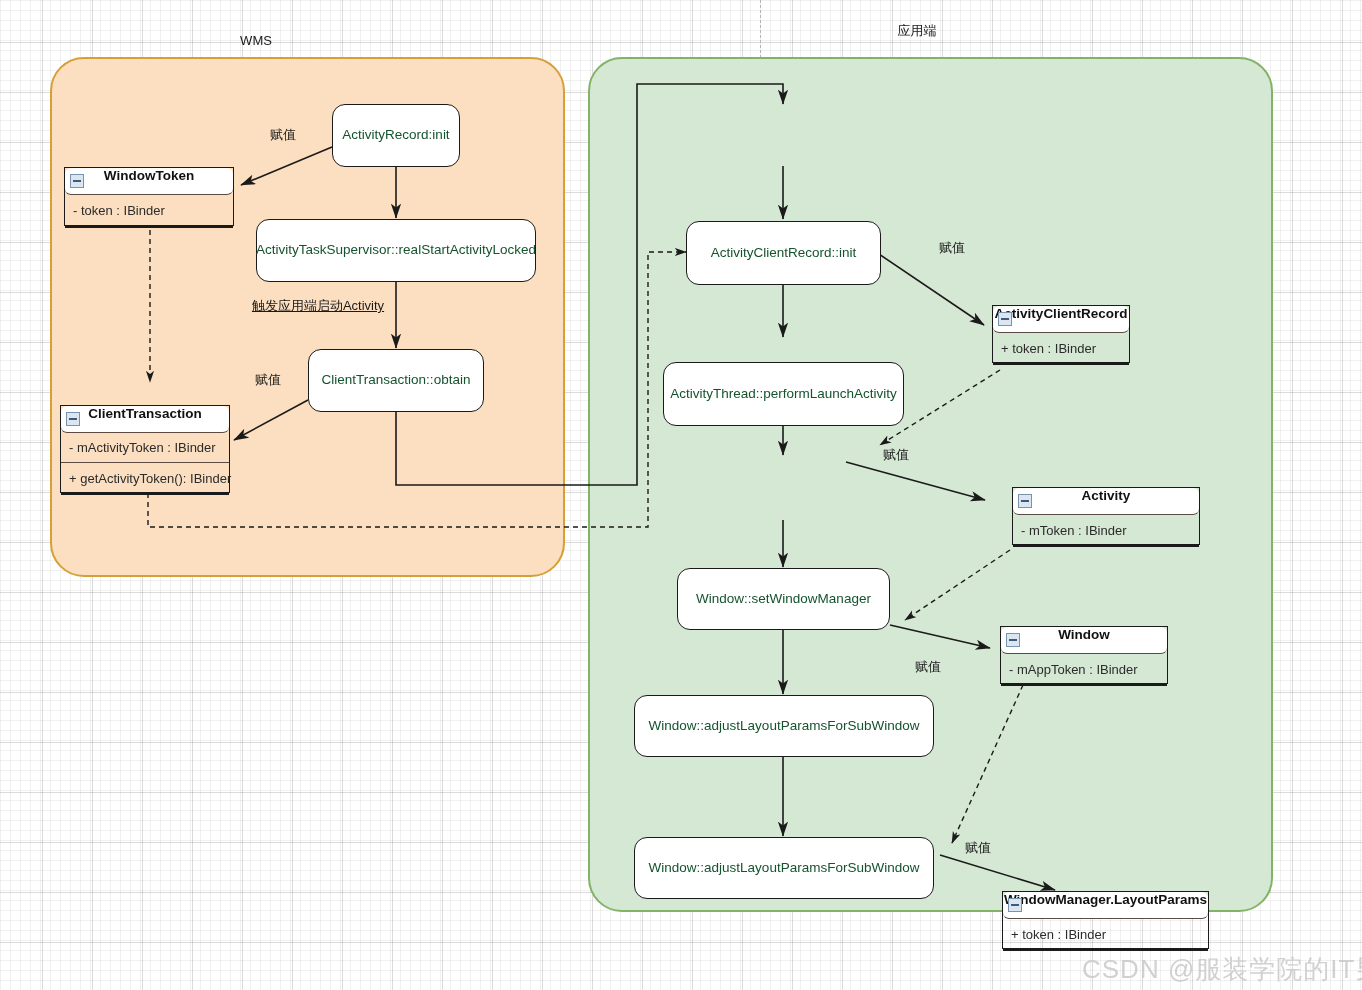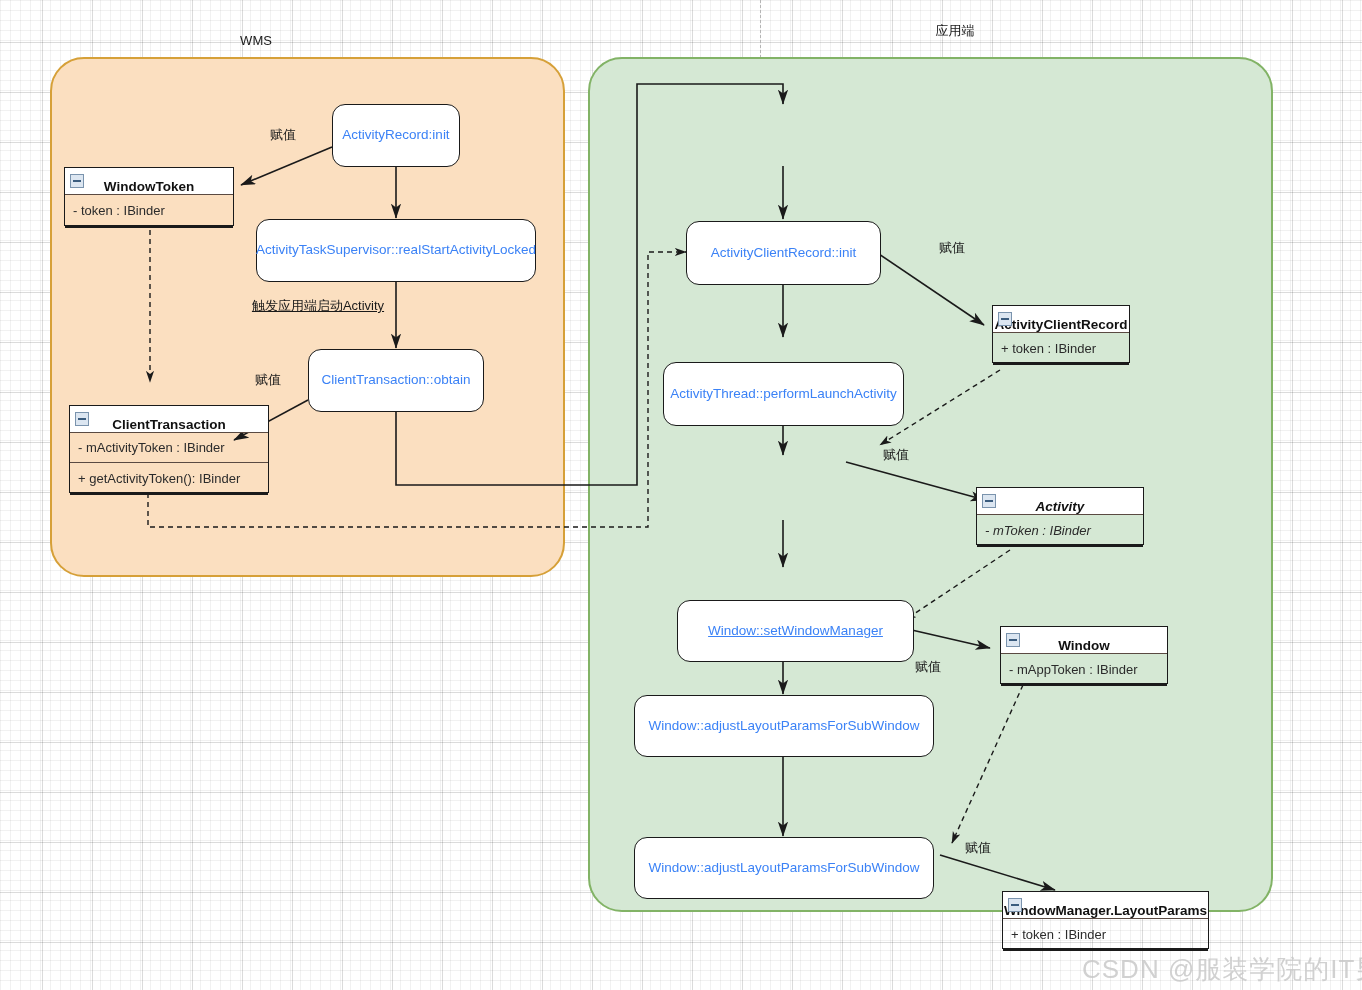--- a/index.html
+++ b/index.html
@@ -32,33 +32,33 @@
   .group.app{background:#d5e8d4;border:2px solid #82b366;}
   .group-label{
     position:absolute;font-size:13px;color:#1a1a1a;white-space:nowrap;
     transform:translateX(-50%);
   }
   
   .node{
     position:absolute;box-sizing:border-box;
     background:#ffffff;border:1.6px solid #1a1a1a;border-radius:13px;
     display:flex;align-items:center;justify-content:center;
-    font-size:13.5px;color:#3b82f6;text-align:center;
+    font-size:13.5px;color:#14532d;text-align:center;
     padding:8px 8px;line-height:1.2;
   }
   
   .uml{
     position:absolute;box-sizing:border-box;
     border:1.6px solid #1a1a1a;background:transparent;
     box-shadow:0 3px 0 -1px #1a1a1a;
   }
   .uml .uml-title{
     position:relative;background:#ffffff;border-bottom:1.6px solid #5a4a42;
-    height:26px;display:flex;align-items:flex-end;justify-content:center;
-    font-size:13.5px;font-weight:bold;color:#111;white-space:nowrap;
+    height:26px;display:flex;align-items:flex-start;justify-content:center;
+    font-size:13.5px;font-weight:bold;color:#111;white-space:nowrap;border-radius:6px;
   }
   .uml .uml-row{
     background:transparent;height:30px;display:flex;align-items:center;
     padding-left:8px;font-size:13px;color:#2b2b2b;white-space:nowrap;
     border-bottom:1.6px solid #5a4a42;box-sizing:border-box;
   }
   .uml .uml-row.last{border-bottom:none;text-align:right;}
   .uml.sep .uml-row.mid{border-bottom:1.6px solid #5a4a42;}
   .collapse-icon{
     position:absolute;left:5px;top:50%;transform:translateY(-50%);
@@ -85,21 +85,21 @@
 <body>
 
 <div id="canvas">
 
   <div class="pagebreak" style="left:760px;height:58px;"></div>
 
   <div class="group wms" style="left:50px;top:57px;width:515px;height:520px;"></div>
   <div class="group app" style="left:588px;top:57px;width:685px;height:855px;"></div>
 
   <div class="group-label" style="left:256px;top:33px;">WMS</div>
-  <div class="group-label" style="left:917px;top:22px;margin-left:38px;">应用端</div>
+  <div class="group-label" style="left:917px;top:22px;">应用端</div>
 
   <svg class="wires">
     <defs>
       <marker id="arrow" markerWidth="10" markerHeight="10" refX="9" refY="3.2" orient="auto" markerUnits="strokeWidth">
         <path d="M0,0 L9.5,3.2 L0,6.4 L2.4,3.2 z" fill="#1a1a1a"></path>
       </marker>
       <marker id="arrowsm" markerWidth="9" markerHeight="9" refX="8" refY="2.9" orient="auto" markerUnits="strokeWidth">
         <path d="M0,0 L8.5,2.9 L0,5.8 L2.2,2.9 z" fill="#1a1a1a"></path>
       </marker>
     </defs>
@@ -150,44 +150,44 @@
   <div class="node" style="left:308px;top:349px;width:176px;height:63px;">ClientTransaction::obtain</div>
 
   <div class="uml" style="left:64px;top:167px;width:170px;height:59px;">
     <div class="uml-title">
       <span class="collapse-icon"></span>
       <span>WindowToken</span>
     </div>
     <div class="uml-row last">- token : IBinder</div>
   </div>
 
-  <div class="uml sep" style="left:60px;top:405px;width:200px;height:88px;margin-left:9px;">
+  <div class="uml sep" style="left:60px;top:405px;width:170px;height:88px;">
     <div class="uml-title">
       <span class="collapse-icon"></span>
       <span>ClientTransaction</span>
     </div>
     <div class="uml-row mid">- mActivityToken : IBinder</div>
     <div class="uml-row last">+ getActivityToken(): IBinder</div>
   </div>
 
   <div class="node" style="left:686px;top:221px;width:195px;height:64px;">ActivityClientRecord::init</div>
   <div class="node" style="left:663px;top:338px;width:241px;height:64px;margin-top:24px;">ActivityThread::performLaunchActivity</div>
-  <div class="node" style="left:677px;top:600px;width:237px;height:62px;text-decoration:underline;">Window::setWindowManager</div>
+  <div class="node" style="left:677px;top:568px;width:213px;height:62px;">Window::setWindowManager</div>
   <div class="node" style="left:634px;top:695px;width:300px;height:62px;">Window::adjustLayoutParamsForSubWindow</div>
   <div class="node" style="left:634px;top:837px;width:300px;height:62px;">Window::adjustLayoutParamsForSubWindow</div>
 
   <div class="uml" style="left:992px;top:305px;width:138px;height:58px;">
     <div class="uml-title">
       <span class="collapse-icon"></span>
       <span>ActivityClientRecord</span>
     </div>
     <div class="uml-row last">+  token : IBinder</div>
   </div>
 
-  <div class="uml" style="left:976px;top:487px;width:168px;height:58px;font-style:italic;">
+  <div class="uml" style="left:1012px;top:487px;width:188px;height:58px;">
     <div class="uml-title">
       <span class="collapse-icon"></span>
       <span>Activity</span>
     </div>
     <div class="uml-row last">- mToken : IBinder</div>
   </div>
 
   <div class="uml" style="left:1000px;top:626px;width:168px;height:58px;">
     <div class="uml-title">
       <span class="collapse-icon"></span>

